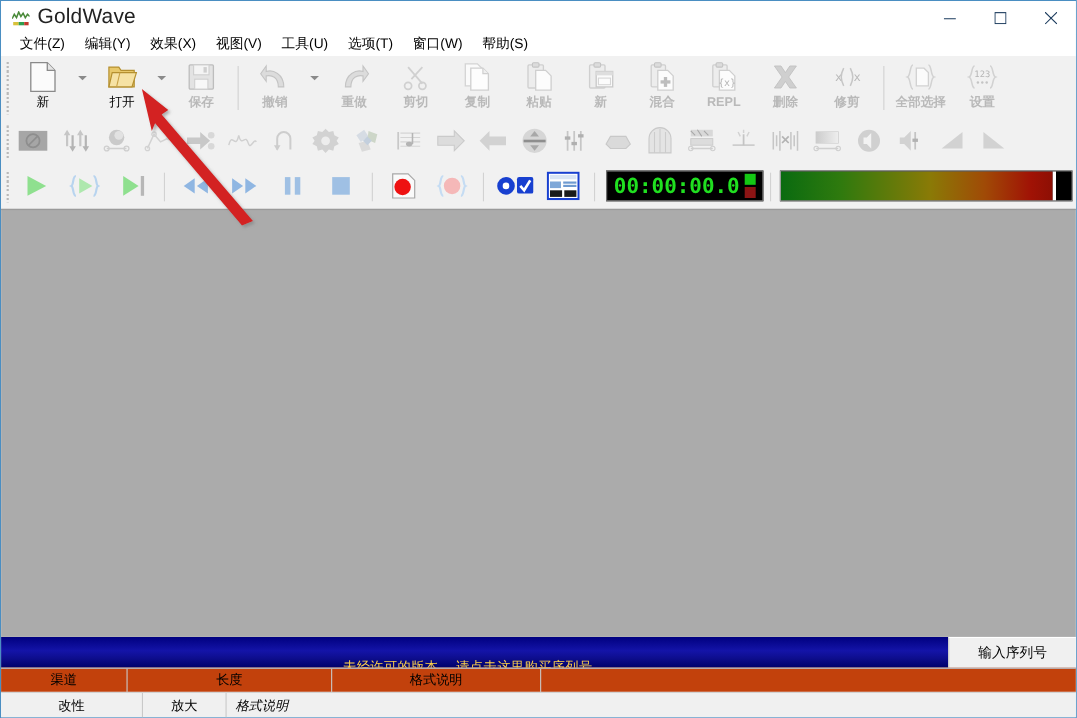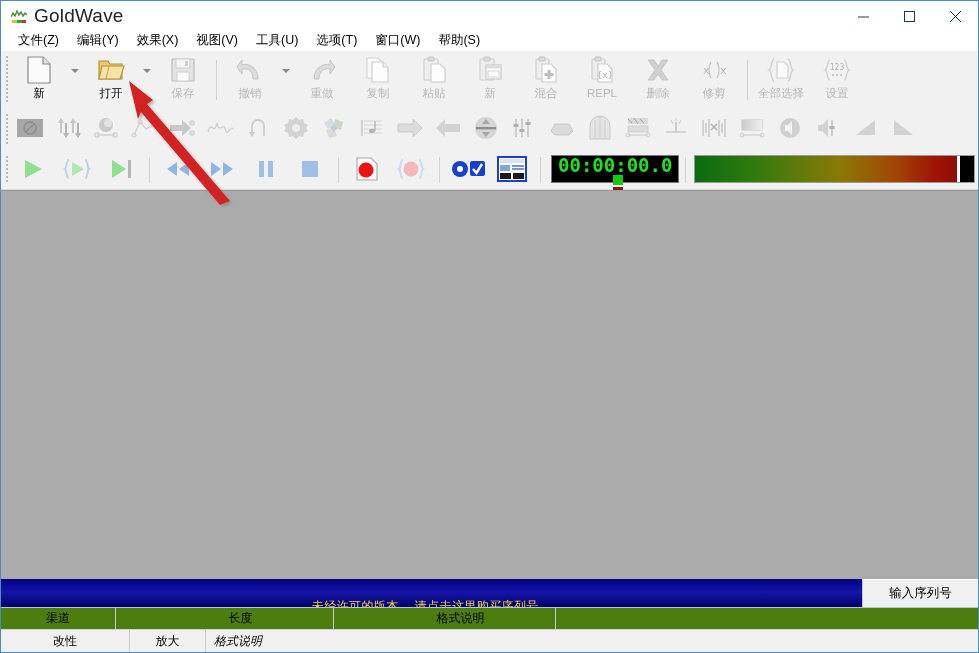--- a/index.html
+++ b/index.html
@@ -73,21 +73,21 @@
   .row3{height:38px;}
 
   .tbtn{
     display:flex;flex-direction:column;align-items:center;justify-content:flex-start;
     width:56px;height:56px;padding-top:4px;box-sizing:border-box;cursor:default;
     position:relative;
   }
   .tbtn .glyph{height:30px;display:flex;align-items:center;justify-content:center;}
   .tbtn .lbl{font-size:11.5px;margin-top:3px;line-height:1;white-space:nowrap;}
   .tbtn.enabled .lbl{color:#000;}
-  .tbtn.disabled .lbl{color:#b9b9b9;}
+  .tbtn.disabled .lbl{color:#b9b9b9;font-weight:bold;}
 
   .drop-arrow{
     width:16px;height:56px;display:flex;align-items:center;justify-content:center;
     cursor:default;padding-bottom:16px;box-sizing:border-box;
   }
   .drop-arrow i{
     display:block;width:0;height:0;border-left:4px solid transparent;
     border-right:4px solid transparent;border-top:4px solid #8a8a8a;
   }
 
@@ -103,21 +103,21 @@
     width:44px;height:36px;display:flex;align-items:center;justify-content:center;
     cursor:default;
   }
 
   
   .time-wrap{
     display:flex;align-items:center;height:36px;margin-left:4px;
   }
   .time-display{
     background:#000;height:28px;display:flex;align-items:center;padding:0 6px;
-    border:1px solid #777;box-sizing:border-box;flex-direction:column;
+    border:1px solid #777;box-sizing:border-box;
   }
   .time-text{
     color:#20e020;font-family:"DejaVu Sans Mono","Liberation Mono",monospace;
     font-size:19px;letter-spacing:0px;line-height:1;font-weight:bold;
   }
   .time-leds{display:flex;flex-direction:column;margin-left:5px;gap:2px;}
   .led-g{width:10px;height:10px;background:#14c814;}
   .led-r{width:10px;height:10px;background:#8b1414;}
 
   
@@ -153,21 +153,21 @@
   }
   .serial-btn{
     width:115px;display:flex;align-items:center;justify-content:center;
     background:#f0f0f0;border-left:1px solid #c6c6c6;border-top:1px solid #ffffff;
     font-size:12.5px;color:#000;cursor:pointer;
   }
 
   
   .statusbar{
     height:21px;flex:0 0 21px;display:flex;align-items:stretch;
-    background:#4d7c0f;border-top:1px solid #b6c6d4;gap:32px;
+    background:#c2410c;border-top:1px solid #b6c6d4;
   }
   .st-cell{
     display:flex;align-items:center;justify-content:center;
     border-right:1px solid #c9c9c9;font-size:12px;color:#000;
     box-sizing:border-box;
   }
   .st-cell.left{justify-content:flex-start;padding-left:8px;font-style:italic;}
   .statusbar2{
     height:22px;flex:0 0 22px;display:flex;align-items:stretch;
     background:#f0f0f0;border-top:1px solid #d2d2d2;
@@ -292,20 +292,31 @@
 
       <div class="tbtn disabled">
         <div class="glyph">
           <svg width="28" height="26" viewBox="0 0 28 26">
             <path d="M6 22 C6 10 16 6 22 8 L22 3 L27 10 L22 17 L22 12 C17 11 11 13 11 22 Z" fill="#dcdcdc" stroke="#c4c4c4" stroke-width="1"></path>
           </svg>
         </div>
         <div class="lbl">重做</div>
       </div>
 
+      <div class="tbtn disabled">
+        <div class="glyph">
+          <svg width="26" height="26" viewBox="0 0 26 26">
+            <line x1="6" y1="4" x2="19" y2="19" stroke="#d0d0d0" stroke-width="1.6"></line>
+            <line x1="19" y1="4" x2="9" y2="15" stroke="#d0d0d0" stroke-width="1.6"></line>
+            <circle cx="6" cy="21" r="3.2" fill="none" stroke="#d0d0d0" stroke-width="1.6"></circle>
+            <circle cx="19" cy="21" r="3.2" fill="none" stroke="#d0d0d0" stroke-width="1.6"></circle>
+          </svg>
+        </div>
+        <div class="lbl">剪切</div>
+      </div>
 
       <div class="tbtn disabled">
         <div class="glyph">
           <svg width="26" height="28" viewBox="0 0 26 28">
             <path d="M2 2 H13 L18 7 V22 H2 Z" fill="#fafafa" stroke="#d4d4d4" stroke-width="1.2"></path>
             <path d="M7 6 H18 L23 11 V26 H7 Z" fill="#fdfdfd" stroke="#cfcfcf" stroke-width="1.2"></path>
             <path d="M18 6 L18 11 L23 11" fill="#efefef" stroke="#cfcfcf" stroke-width="1.1"></path>
           </svg>
         </div>
         <div class="lbl">复制</div>

